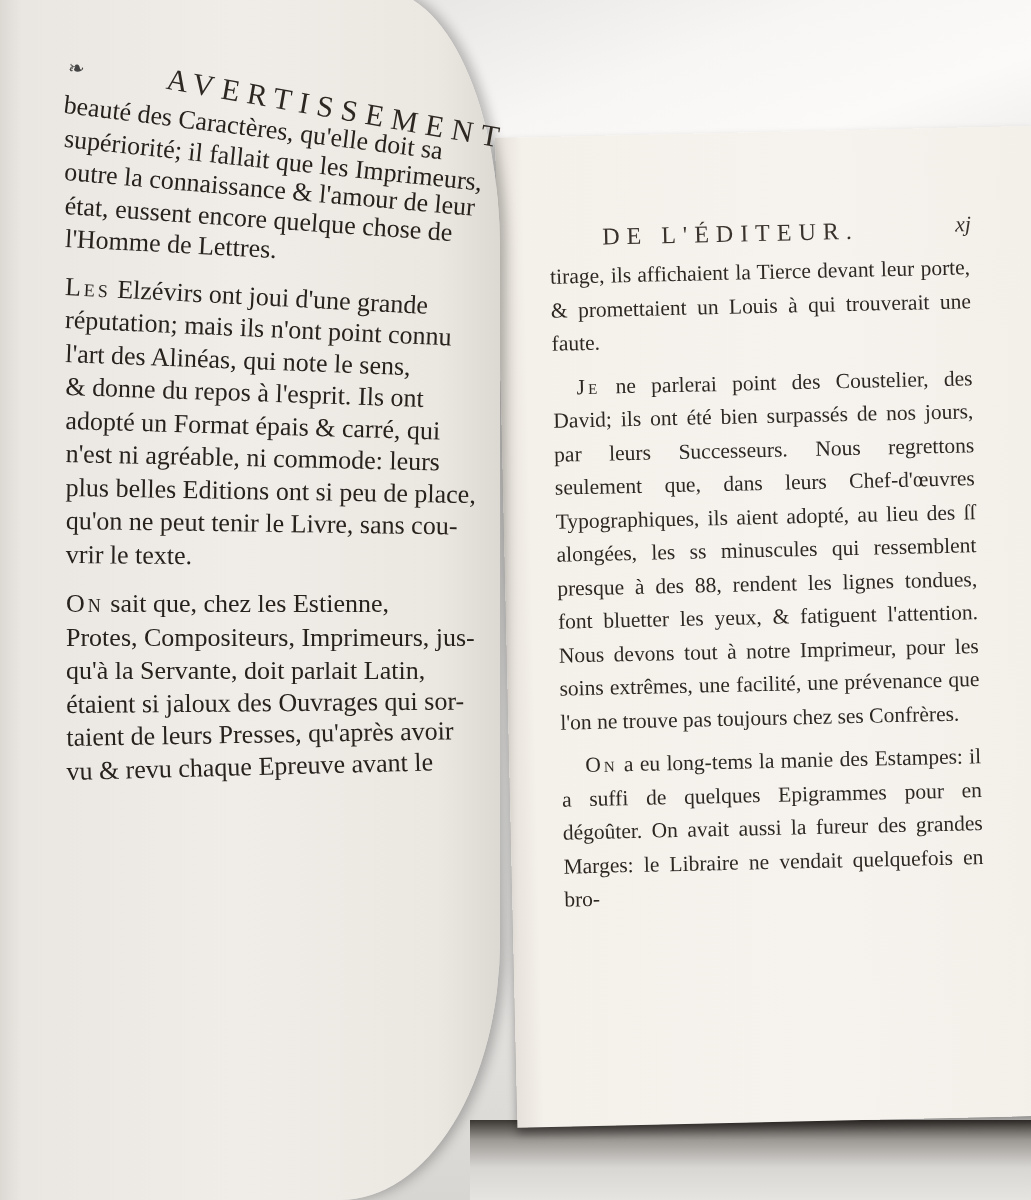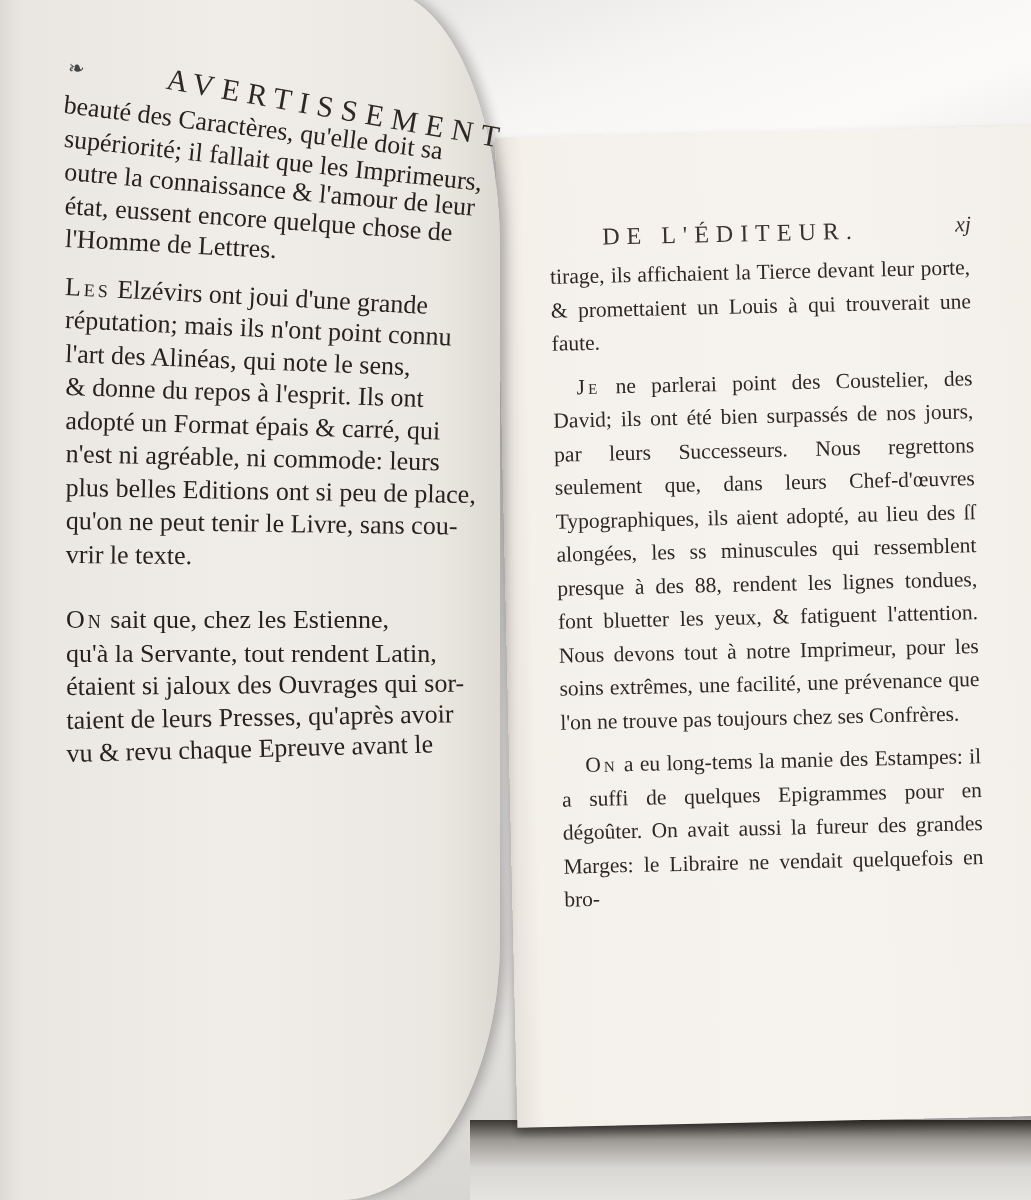--- a/index.html
+++ b/index.html
@@ -99,21 +99,22 @@
       <span class="line" style="transform:rotate(3deg); padding-left:0"><span class="sc">Les</span><span> Elzévirs ont joui d'une grande</span></span>
       <span class="line" style="transform:rotate(2.6deg)">réputation; mais ils n'ont point connu</span>
       <span class="line" style="transform:rotate(2.2deg)">l'art des Alinéas, qui note le sens,</span>
       <span class="line" style="transform:rotate(1.9deg)">&amp; donne du repos à l'esprit. Ils ont</span>
       <span class="line" style="transform:rotate(1.6deg)">adopté un Format épais &amp; carré, qui</span>
       <span class="line" style="transform:rotate(1.3deg)">n'est ni agréable, ni commode: leurs</span>
       <span class="line" style="transform:rotate(1deg)">plus belles Editions ont si peu de place,</span>
       <span class="line" style="transform:rotate(.8deg)">qu'on ne peut tenir le Livre, sans cou-</span>
       <span class="line" style="transform:rotate(.5deg)">vrir le texte.</span>
     </div>
-    <div class="para top-block" style="margin-top:32px">
+    <div class="para top-block" style="margin-top:16px">
       <span class="line"><span class="sc">On</span><span> sait que, chez les Estienne,</span></span>
-      <span class="line">qu'à la Servante, tout rendent Latin,</span>
+      <span class="line">Protes, Compositeurs, Imprimeurs, jus-</span>
+      <span class="line">qu'à la Servante, doit parlait Latin,</span>
       <span class="line" style="transform:rotate(-.5deg)">étaient si jaloux des Ouvrages qui sor-</span>
       <span class="line" style="transform:rotate(-1deg)">taient de leurs Presses, qu'après avoir</span>
       <span class="line" style="transform:rotate(-1.5deg)">vu &amp; revu chaque Epreuve avant le</span>
     </div>
   </div>
 </div>
 
 </body></html>

